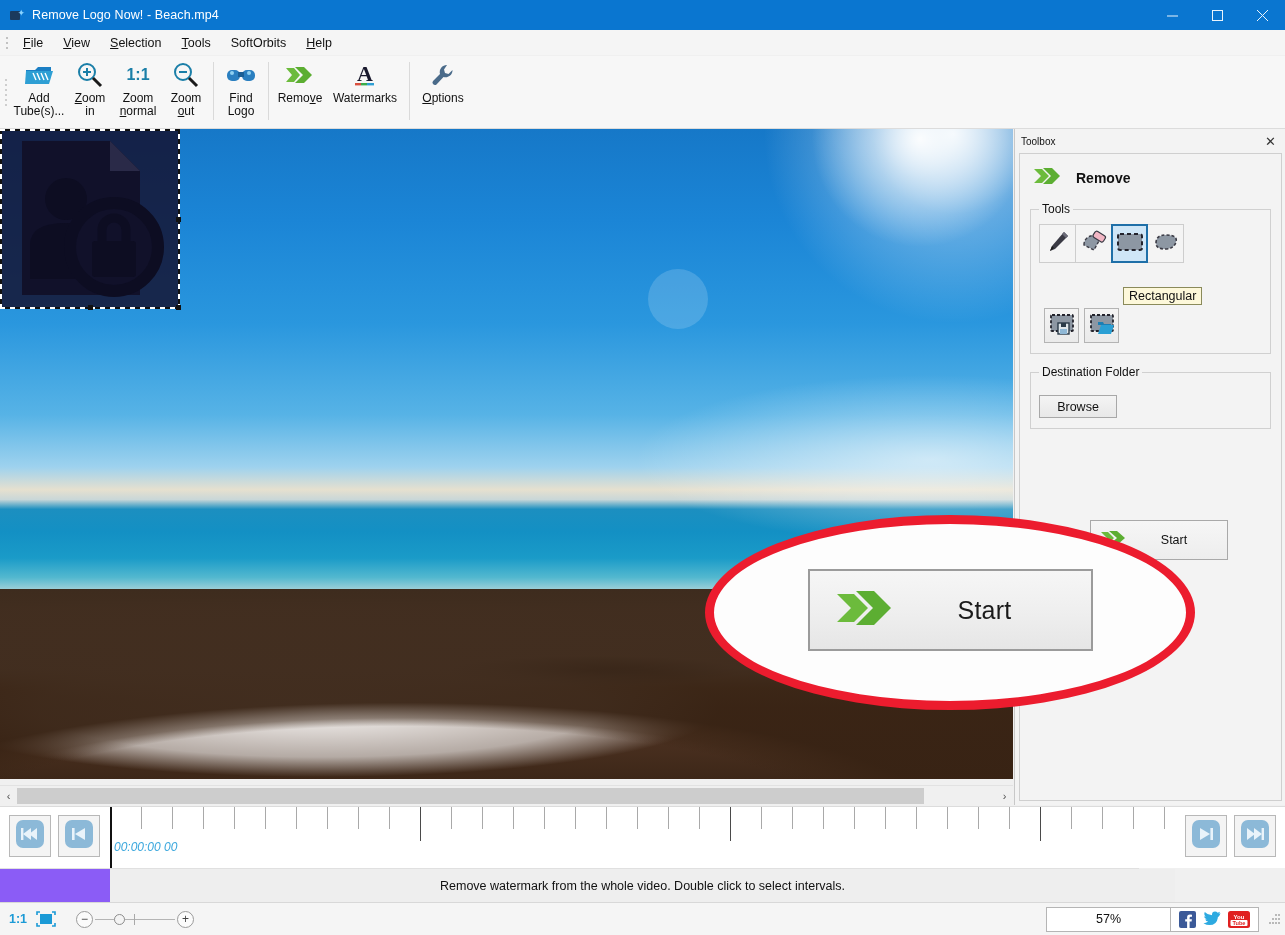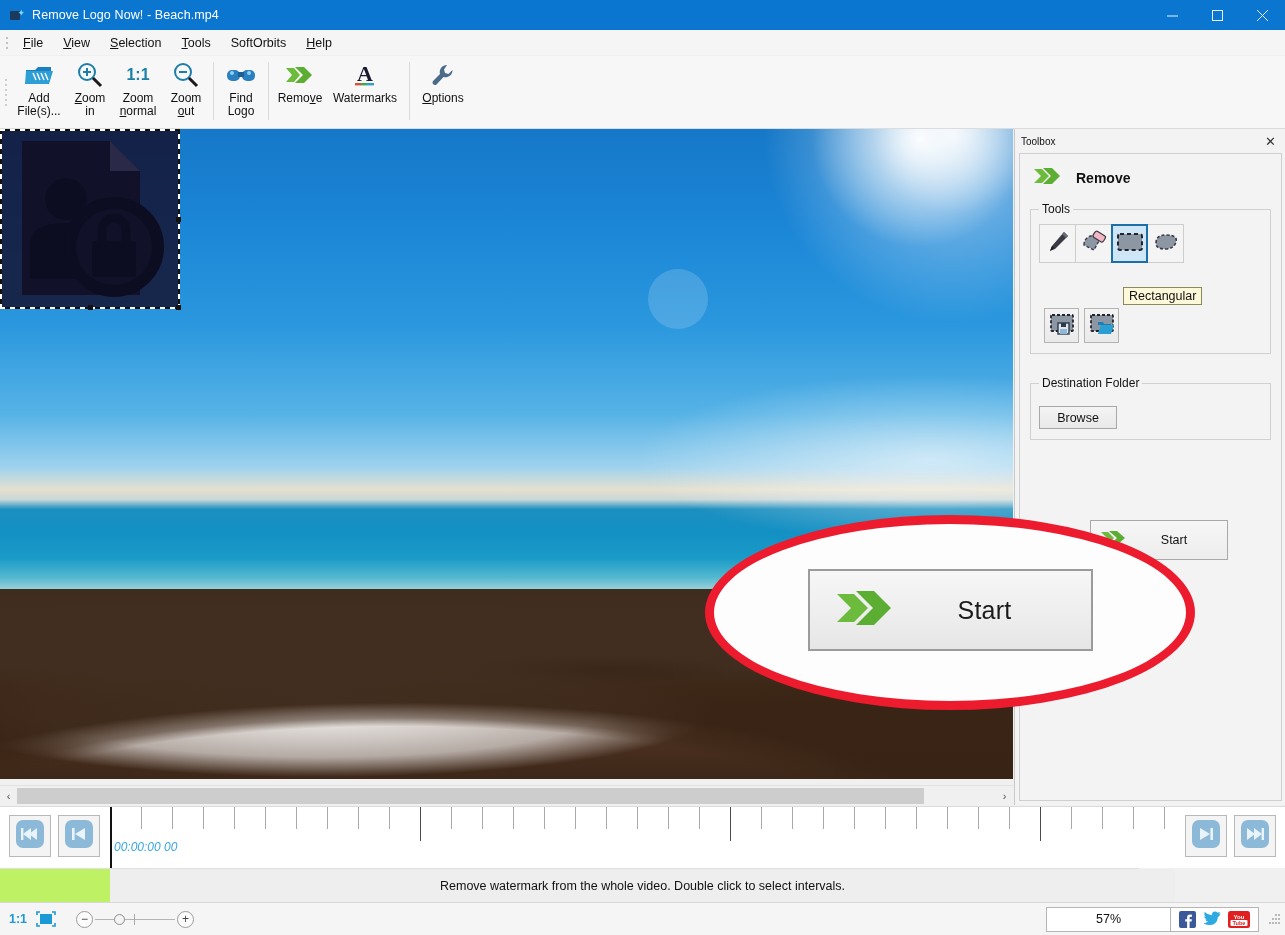--- a/index.html
+++ b/index.html
@@ -301,21 +301,21 @@
     position: absolute; left: 0; top: 0; width: 2px; height: 62px; background: #111;
   }
   .tl-timecode {
     position: absolute; left: 4px; top: 33px; font-size: 12px; color: #3aa7dd;
     font-family: "Liberation Sans", sans-serif; white-space: nowrap; font-style: italic;
   }
 
   
   .statusstrip {
     position: absolute; left: 0; top: 868px; width: 1139px; height: 34px;
-    background: #bef264; border-top: 1px solid #e0e0e0;
+    background: #8b5cf6; border-top: 1px solid #e0e0e0;
   }
   .ss-fill {
     position: absolute; left: 110px; top: 0; width: 1065px; height: 34px;
     background: #eeeeee;
   }
   .ss-text {
     position: absolute; left: 0; top: 0; width: 1285px; height: 34px;
     display: flex; align-items: center; justify-content: center;
     font-size: 12.5px; color: #111;
   }
@@ -424,21 +424,21 @@
           <path d="M2 9 L29 9 L25 22 L1 22 Z" fill="#2e9fd4"></path>
           <g stroke="#ffffff" stroke-width="1.4">
             <line x1="9" y1="11" x2="12" y2="18"></line>
               <line x1="13" y1="11" x2="16" y2="18"></line>
             <line x1="17" y1="11" x2="20" y2="18"></line>
               <line x1="21" y1="11" x2="24" y2="18"></line>
           </g>
         </svg>
       </div>
       <div class="lbl">Add
-File(s)...</div>
+Tube(s)...</div>
     </div>
 
     <div class="tbtn">
       <div class="ic">
         <svg width="28" height="26" viewBox="0 0 28 26">
           <circle cx="11" cy="10" r="8" fill="none" stroke="#1b7fa8" stroke-width="2"></circle>
           <line x1="17" y1="16" x2="25" y2="24" stroke="#1a1a1a" stroke-width="3"></line>
           <line x1="7" y1="10" x2="15" y2="10" stroke="#1b7fa8" stroke-width="2"></line>
           <line x1="11" y1="6" x2="11" y2="14" stroke="#1b7fa8" stroke-width="2"></line>
         </svg>
@@ -639,21 +639,21 @@
               <svg width="26" height="22" viewBox="0 0 26 22">
                 <rect x="2" y="2" width="22" height="16" rx="1" fill="#8d97a3" stroke="#23232c" stroke-width="1.8" stroke-dasharray="3 2"></rect>
                 <path d="M9 21 L12 12 L25 12 L22 21 Z" fill="#2a9fd4"></path>
                 <path d="M9 12 L9 9 L14 9 L15 11 L22 11 L22 12 Z" fill="#1b7fb5"></path>
               </svg>
             </span>
           </div>
         </div>
       </fieldset>
 
-      <fieldset class="grp" style="margin-top:22px">
+      <fieldset class="grp" style="margin-top:11px">
         <legend>Destination Folder</legend>
         <div class="browse-wrap">
           <div class="browse-btn">Browse</div>
         </div>
       </fieldset>
 
       <div class="start-btn">
         <span class="arrow">
           <svg width="32" height="22" viewBox="0 0 32 22">
             <path d="M2 5 L9 5 L15 11 L9 17 L2 17 L8 11 Z" fill="#6cbb3c"></path>

